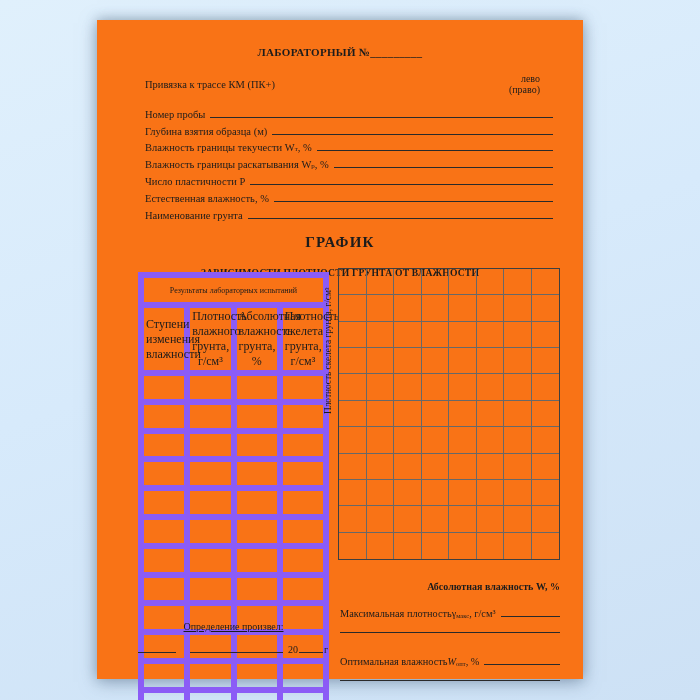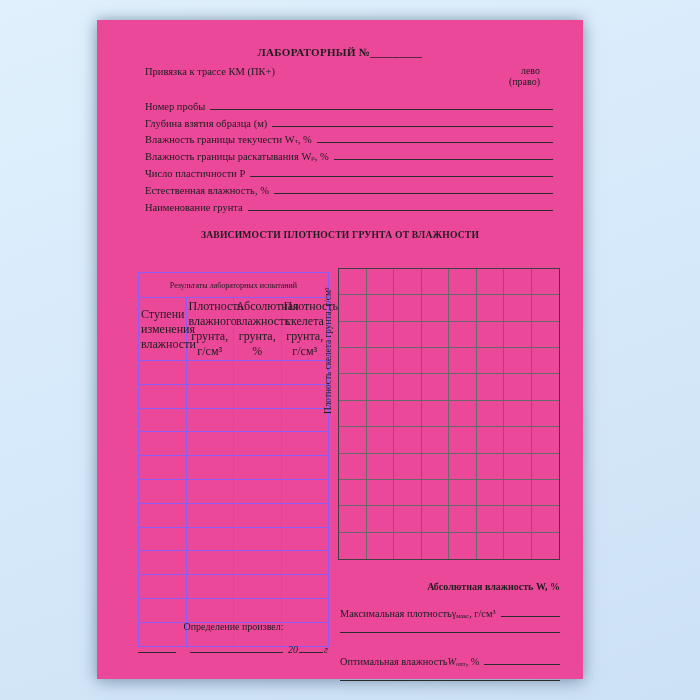--- a/index.html
+++ b/index.html
@@ -4,43 +4,43 @@
 <style>
   html,body{margin:0;padding:0;}
   body{
     width:700px;height:700px;position:relative;overflow:hidden;
     background:linear-gradient(160deg,#e0f0fc 0%,#d7eafb 45%,#cde1f5 100%);
     font-family:"Liberation Serif","DejaVu Serif",serif;
     color:#1c1c1c;
   }
   .paper{
     position:absolute;left:97px;top:20px;width:486px;height:659px;
-    background:#ec4899;
+    background:#f97316;
     box-shadow:0 3px 16px rgba(92,116,143,0.60), 0 -2px 10px rgba(120,142,165,0.35);
   }
   .doc-title{
     margin-top:26px;text-align:center;font-weight:bold;font-size:11px;letter-spacing:0.3px;
   }
   .binding-row{
-    display:flex;justify-content:space-between;align-items:flex-start;
-    margin:8px 43px 0 48px;font-size:10.5px;
+    display:flex;justify-content:space-between;align-items:center;
+    margin:16px 43px 0 48px;font-size:10.5px;
   }
   .side-note{text-align:right;line-height:1.05;font-size:10px;}
   .fields{margin:8px 30px 0 48px;}
   .field-row{display:flex;align-items:flex-end;height:16.8px;font-size:10.5px;white-space:nowrap;justify-content:flex-end;}
   .field-row sub{font-size:7px;line-height:1;}
   .fill-line{flex:1;border-bottom:1px solid #2a2a2a;margin-left:5px;margin-bottom:2px;height:1px;}
   .graph-title{margin-top:13px;text-align:center;font-weight:bold;font-size:15px;letter-spacing:1.2px;}
   .graph-subtitle{margin-top:16px;text-align:center;font-weight:bold;font-size:9.6px;letter-spacing:0.2px;}
 
   .lab-table{
     position:absolute;left:41px;top:252px;width:191px;
     border-collapse:collapse;table-layout:fixed;
   }
-  .lab-table th,.lab-table td{border:1px solid #8b5cf6;}
+  .lab-table th,.lab-table td{border:6px solid #8b5cf6;}
   .lab-table .caption-cell{height:22px;font-weight:normal;font-size:8px;text-align:center;padding:1px 2px;}
   .lab-table .col-head{height:34px;font-weight:normal;font-size:12px;line-height:1.25;text-align:center;vertical-align:middle;padding:1px 2px;}
   .lab-table td.blank{height:20.8px;}
 
   .grid-wrap{
     position:absolute;left:241px;top:248px;width:222px;height:292px;
     border:1.5px solid #3f3f3f;box-sizing:border-box;
     display:grid;grid-template-columns:repeat(8,1fr);grid-template-rows:repeat(11,1fr);
   }
   .gcell{border-right:1px solid #686868;border-bottom:1px solid #686868;}
@@ -59,26 +59,26 @@
   .results{position:absolute;left:243px;top:584px;width:220px;font-size:10.3px;}
   .res-row{display:flex;align-items:flex-end;white-space:nowrap;height:15px;}
   .res-row sub{font-size:6.5px;line-height:1;}
   .res-row .fill-line{margin-bottom:2px;}
   .full-line{border-bottom:1px solid #2a2a2a;height:1px;}
   .full-line.one{margin-top:12px;}
   .full-line.two{margin-top:12px;}
   .res-row.second{margin-top:19px;}
 
   .footer-left{position:absolute;left:41px;top:601px;width:191px;font-size:10px;}
-  .footer-caption{text-align:center;}
+  .footer-caption{text-align:center;text-decoration:underline;}
   .sig-row{display:flex;align-items:flex-end;margin-top:12px;white-space:nowrap;}
   .sig-short{width:38px;border-bottom:1px solid #2a2a2a;height:1px;margin-bottom:2px;}
   .sig-long{flex:1;border-bottom:1px solid #2a2a2a;height:1px;margin:0 4px 2px 14px;}
   .sig-year-blank{width:24px;border-bottom:1px solid #2a2a2a;height:1px;margin-bottom:2px;}
-  .sig-year,.sig-year-suffix{padding:0 1px;font-style:italic;}
+  .sig-year,.sig-year-suffix{padding:0 1px;}
   .it{font-style:italic;}
 </style>
 </head>
 <body>
 
 <div class="paper">
 
   <div class="doc-title"><span>ЛАБОРАТОРНЫЙ №</span><span>_________</span></div>
 
   <div class="binding-row">
@@ -127,20 +127,21 @@
       <span class="fill-line"></span>
     </div>
     <div class="field-row">
       <span>Наименование грунта</span>
         <sub></sub>
         <span></span>
       <span class="fill-line"></span>
     </div>
   </div>
 
+  <div class="graph-title">ГРАФИК</div>
   <div class="graph-subtitle">ЗАВИСИМОСТИ ПЛОТНОСТИ ГРУНТА ОТ ВЛАЖНОСТИ</div>
 
   <table class="lab-table">
     <thead>
       <tr>
         <th class="caption-cell" colspan="4">Результаты лабораторных испытаний</th>
       </tr>
       <tr>
         <th class="col-head">Ступени изменения влажности</th>
         <th class="col-head">Плотность влажного грунта, г/см³</th>

